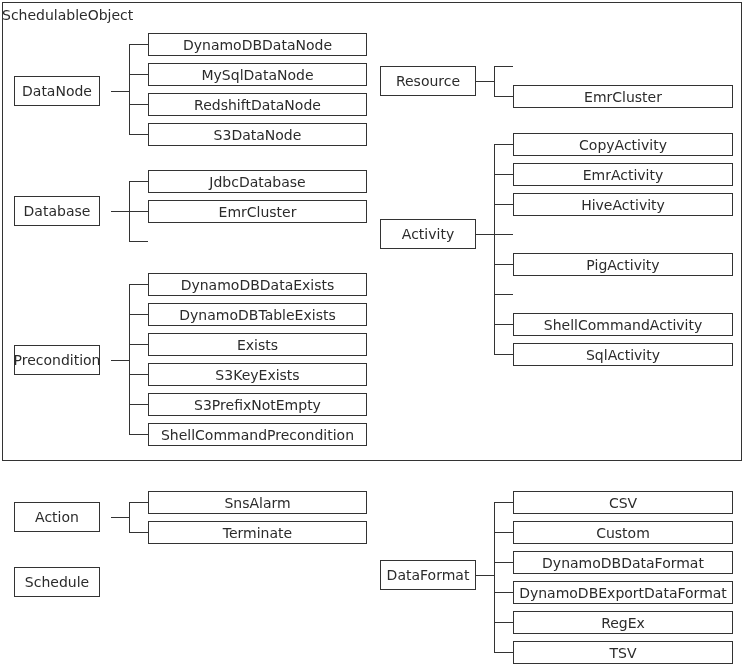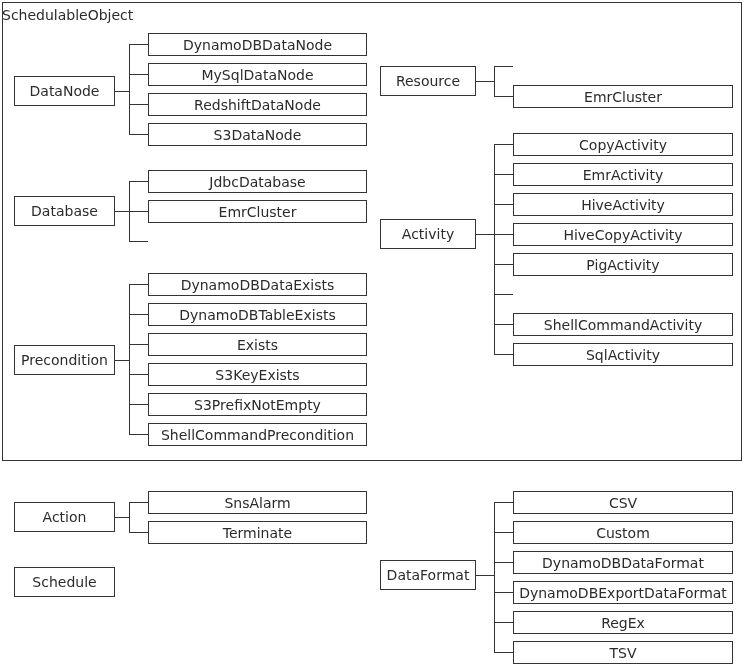--- a/index.html
+++ b/index.html
@@ -13,21 +13,21 @@
   }
   #title {
     position:absolute; left:2px; top:7px; width:740px; 
     font-size:14px; color:#2b2b2b;
   }
   .box {
     position:absolute; box-sizing:border-box; border:1px solid #333333;
     background:#ffffff; display:flex; align-items:center; justify-content:center;
     font-size:14px; color:#2b2b2b; white-space:nowrap; z-index:2;
   }
-  .p  { width:101px; height:30px; }
+  .p  { width:86px; height:30px; }
   .pr { width:96px; height:30px; }
   .c  { width:219px; height:23px; left:148px; }
   .cr { width:220px; height:23px; left:513px; }
   .hl { position:absolute; height:1px; width:19px; background:#333333; z-index:1; }
   .vl { position:absolute; width:1px; background:#333333; z-index:1; }
 </style>
 </head>
 <body>
 
 <div id="canvas">
@@ -76,21 +76,20 @@
   <div class="box cr" style="top:85px">EmrCluster</div>
   <div class="hl" style="left:476px;top:81px"></div>
   <div class="vl" style="left:494px;top:66px;height:31px"></div>
   <div class="hl" style="left:494px;top:66px"></div>
   <div class="hl" style="left:494px;top:96px"></div>
 
   <div class="box cr" style="top:133px">CopyActivity</div>
   <div class="box pr" style="left:380px;top:219px">Activity</div>
   <div class="box cr" style="top:163px">EmrActivity</div>
   <div class="box cr" style="top:193px">HiveActivity</div>
-  <div class="box cr" style="top:223px">HiveCopyActivity</div>
   <div class="box cr" style="top:253px">PigActivity</div>
   <div class="box cr" style="top:313px">ShellCommandActivity</div>
   <div class="box cr" style="top:343px">SqlActivity</div>
   <div class="hl" style="left:476px;top:234px"></div>
   <div class="vl" style="left:494px;top:144px;height:211px"></div>
   <div class="hl" style="left:494px;top:144px"></div>
   <div class="hl" style="left:494px;top:174px"></div>
   <div class="hl" style="left:494px;top:204px"></div>
   <div class="hl" style="left:494px;top:234px"></div>
   <div class="hl" style="left:494px;top:264px"></div>

